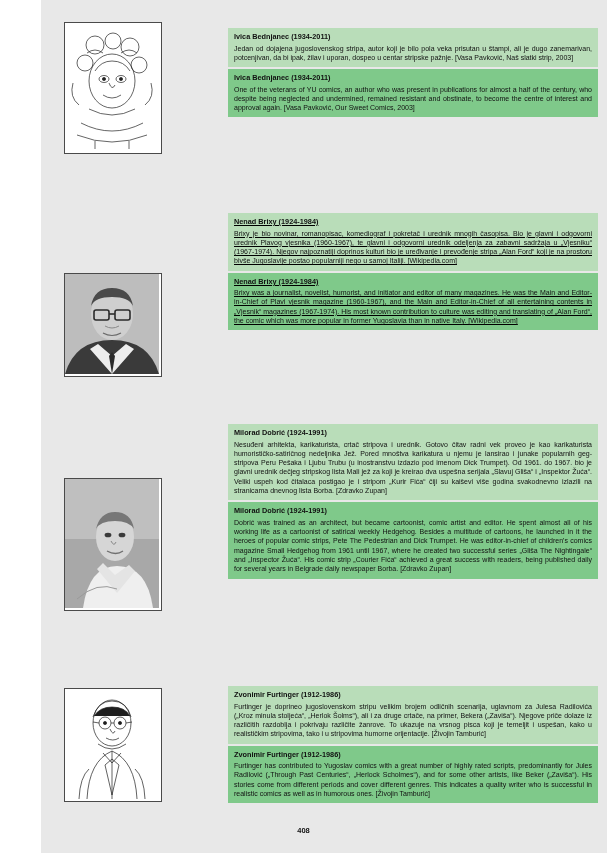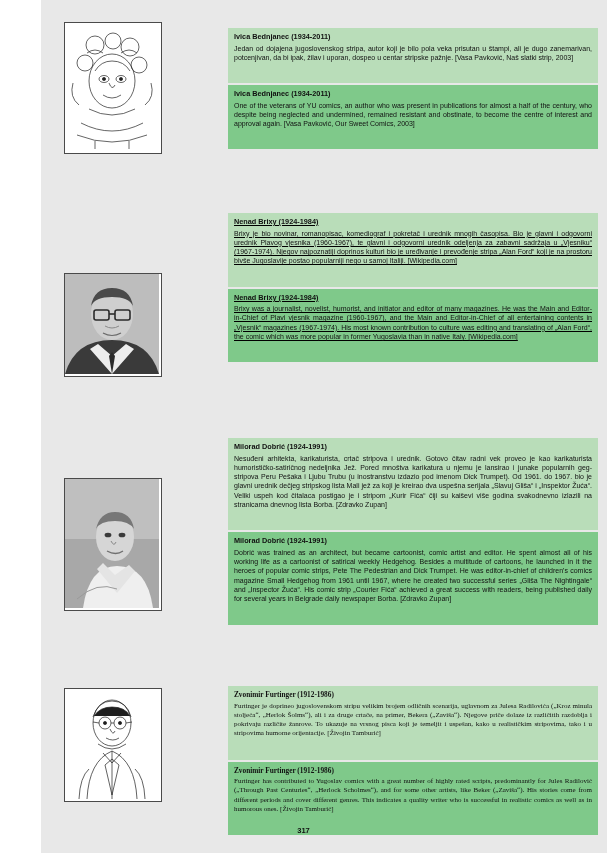--- a/index.html
+++ b/index.html
@@ -57,21 +57,21 @@
     display: block;
   }
 
   .text-col {
     position: absolute;
     left: 228px;
     width: 370px;
   }
   .block {
     margin: 0 0 2px 0;
-    padding: 4px 6px 21px 6px;
+    padding: 4px 6px 5px 6px;
   }
   .block.sr {
     background: #b9ddb9;
   }
   .block.en {
     background: #7fc98a;
   }
   .block h3 {
     margin: 0 0 2px 0;
     font-size: 7.3px;
@@ -181,21 +181,21 @@
       <ellipse cx="50" cy="58" rx="19" ry="24" fill="#d6d6d6"></ellipse>
       <path d="M31 50 q4 -17 19 -17 q16 0 19 17 q-5 -8 -19 -8 q-15 0 -19 8z" fill="#777"></path>
       <ellipse cx="43" cy="56" rx="3.4" ry="2.3" fill="#3a3a3a"></ellipse>
       <ellipse cx="57" cy="56" rx="3.4" ry="2.3" fill="#3a3a3a"></ellipse>
       <path d="M46 62 q3 6 5 1" stroke="#888" stroke-width="1" fill="none"></path>
       <path d="M42 72 q9 5 16 0" stroke="#6f6f6f" stroke-width="1.3" fill="none"></path>
       <path d="M38 84 l12 12 l14 -10 l6 6 l-18 22 l-20 -24z" fill="#e4e4e4"></path>
       <path d="M12 120 q20 -18 40 -10" stroke="#9a9a9a" stroke-width="1" fill="none"></path>
     </svg>
   </div>
-  <div class="text-col" style="top:424px;margin-top:14px;">
+  <div class="text-col" style="top:424px;">
     <div class="block sr">
       <h3>Milorad Dobrić (1924-1991)</h3>
       <p>Nesuđeni arhitekta, karikaturista, crtač stripova i urednik. Gotovo čitav radni vek proveo je kao karikaturista humorističko-satiričnog nedeljnika Jež. Pored mnoštva karikatura u njemu je lansirao i junake popularnih geg-stripova Peru Pešaka i Ljubu Trubu (u inostranstvu izdazio pod imenom Dick Trumpet). Od 1961. do 1967. bio je glavni urednik dečjeg stripskog lista Mali jež za koji je kreirao dva uspešna serijala „Slavuj Gliša“ i „Inspektor Žuća“. Veliki uspeh kod čitalaca postigao je i stripom „Kurir Fića“ čiji su kaiševi više godina svakodnevno izlazili na stranicama dnevnog lista Borba. [Zdravko Zupan]</p>
     </div>
     <div class="block en">
       <h3>Milorad Dobrić (1924-1991)</h3>
       <p>Dobrić was trained as an architect, but became cartoonist, comic artist and editor. He spent almost all of his working life as a cartoonist of satirical weekly Hedgehog. Besides a multitude of cartoons, he launched in it the heroes of popular comic strips, Pete The Pedestrian and Dick Trumpet. He was editor-in-chief of children's comics magazine Small Hedgehog from 1961 until 1967, where he created two successful series „Gliša The Nightingale“ and „Inspector Žuća“. His comic strip „Courier Fića“ achieved a great success with readers, being published daily for several years in Belgrade daily newspaper Borba. [Zdravko Zupan]</p>
     </div>
   </div>
 
@@ -218,25 +218,25 @@
         <path d="M33 55 q14 10 28 0"></path>
         <path d="M22 110 q2 -38 25 -48 q23 10 25 48"></path>
         <path d="M47 62 l0 48"></path>
         <path d="M38 64 l9 10 l9 -10"></path>
         <path d="M40 76 l7 -6 l7 6 l-7 30 z"></path>
         <path d="M14 110 q1 -22 10 -30"></path>
           <path d="M80 110 q-1 -22 -10 -30"></path>
       </g>
     </svg>
   </div>
-  <div class="text-col" style="top:686px;font-family:Liberation Serif, serif;">
+  <div class="text-col" style="top:686px;">
     <div class="block sr">
       <h3>Zvonimir Furtinger (1912-1986)</h3>
       <p>Furtinger je doprineo jugoslovenskom stripu velikim brojem odličnih scenarija, uglavnom za Julesa Radilovića („Kroz minula stoljeća“, „Herlok Šolms“), ali i za druge crtače, na primer, Bekera („Zaviša“). Njegove priče dolaze iz različitih razdoblja i pokrivaju različite žanrove. To ukazuje na vrsnog pisca koji je temeljit i uspešan, kako u realističkim stripovima, tako i u stripovima humorne orijentacije. [Živojin Tamburić]</p>
     </div>
     <div class="block en">
       <h3>Zvonimir Furtinger (1912-1986)</h3>
       <p>Furtinger has contributed to Yugoslav comics with a great number of highly rated scripts, predominantly for Jules Radilović („Through Past Centuries“, „Herlock Scholmes“), and for some other artists, like Beker („Zaviša“). His stories come from different periods and cover different genres. This indicates a quality writer who is successful in realistic comics as well as in humorous ones. [Živojin Tamburić]</p>
     </div>
   </div>
 
-  <div class="page-number">317</div>
+  <div class="page-number">408</div>
 </div>
 
 </body></html>

